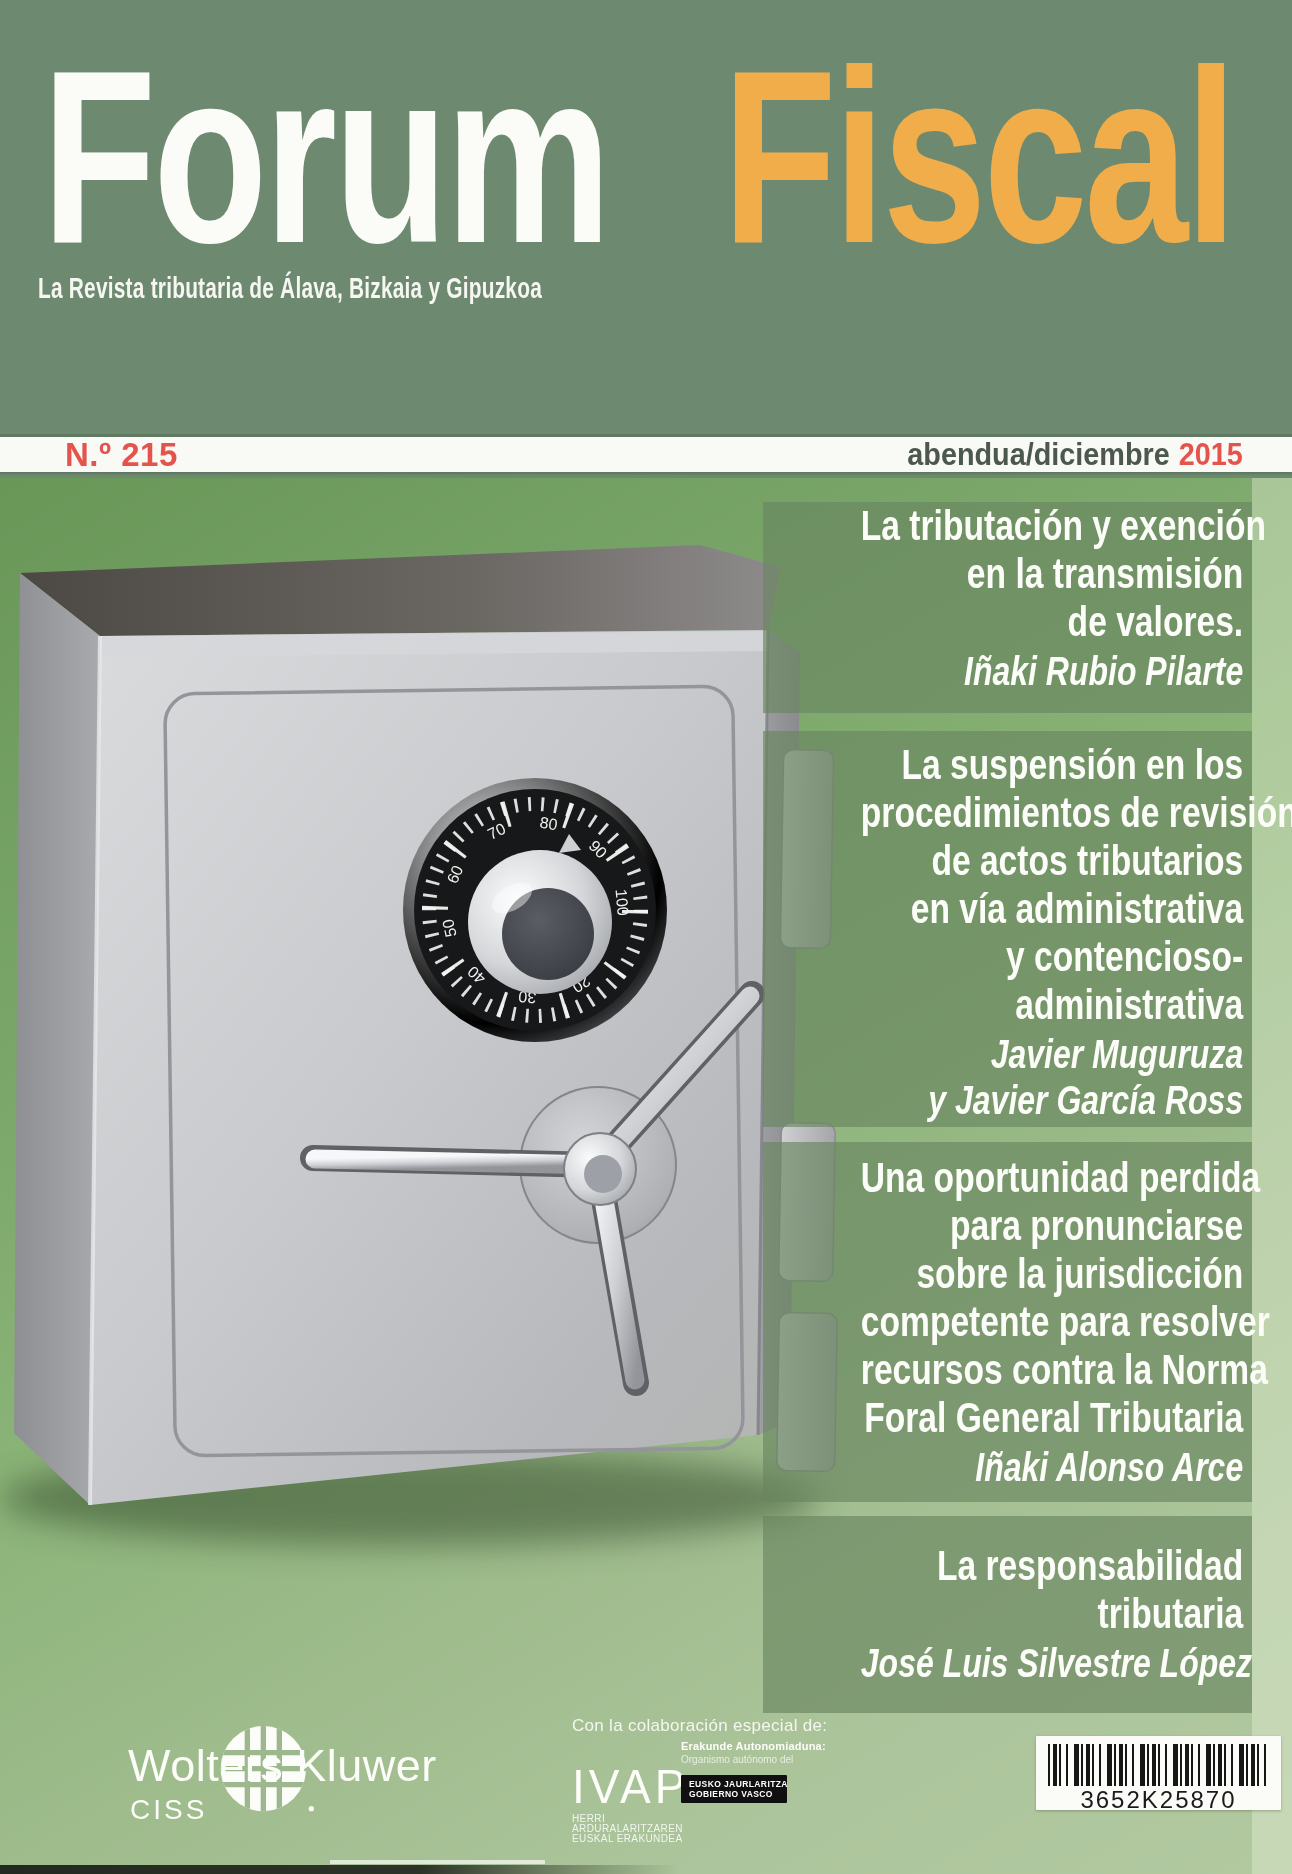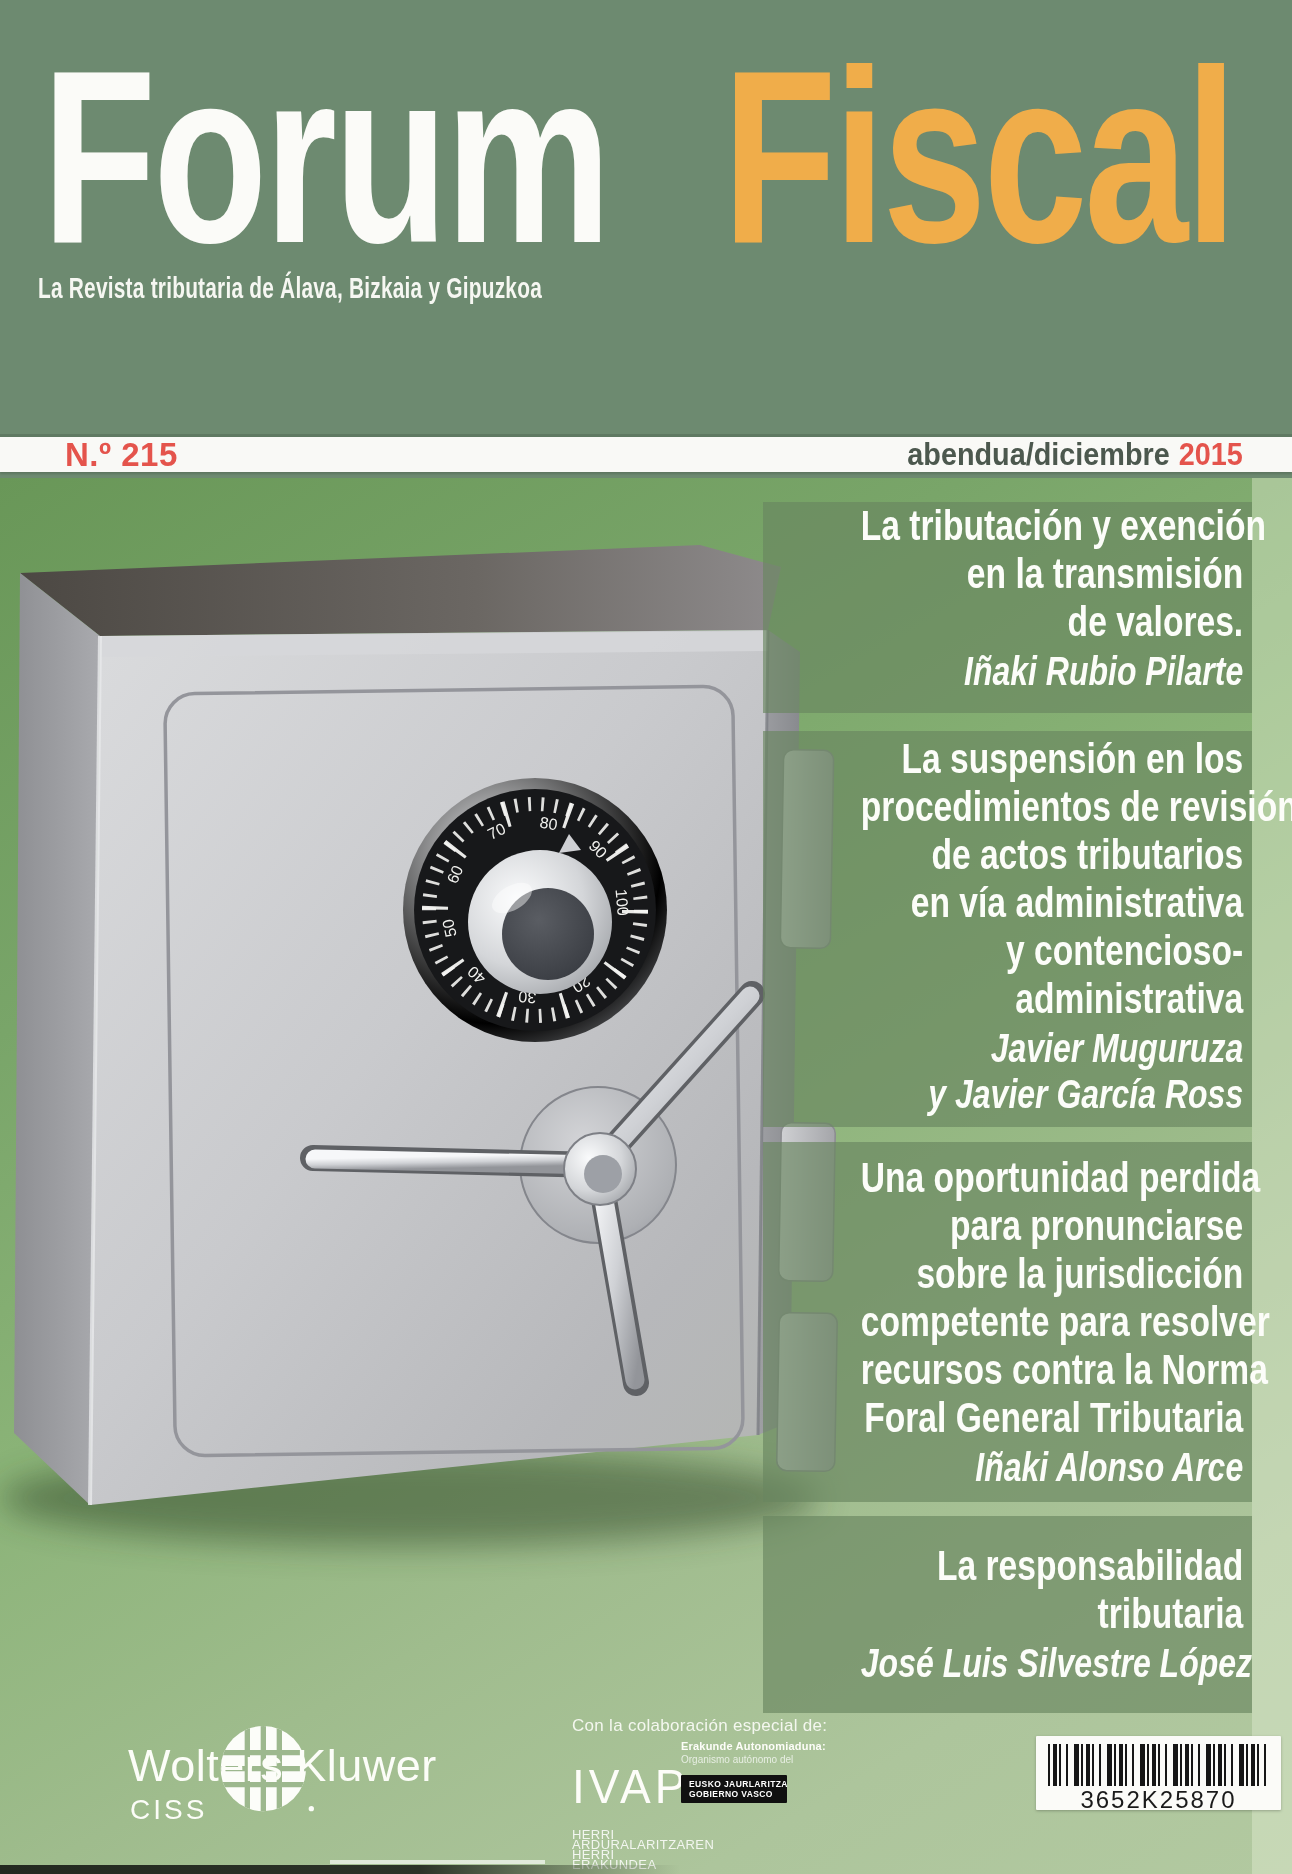--- a/index.html
+++ b/index.html
@@ -45,31 +45,31 @@
   
   .article-box{
     position:absolute;left:763px;width:489px;background:rgba(104,134,95,.66);
     box-sizing:border-box;color:#fcfdf9;text-align:right;
   }
   .article-text{transform:scaleX(.8);transform-origin:100% 0;padding-right:11px;}
   .t-line{display:block;font-weight:bold;font-size:42px;line-height:48px;white-space:nowrap;}
   .a-line{display:block;font-weight:bold;font-style:italic;font-size:40px;line-height:46px;white-space:nowrap;}
   .article-author{margin-top:2px;}
   .box1{top:24px;height:211px;}
-  .box2{top:253px;height:396px;padding-top:4px;}
+  .box2{top:253px;height:396px;padding-top:10px;}
   .box3{top:664px;height:360px;padding-top:12px;}
   .box4{top:1038px;height:197px;padding-top:26px;}
   
   .wk-logo{position:absolute;left:46px;top:1238px;width:480px;height:120px;}
   .wk-name{position:absolute;left:128px;top:1262px;font-size:45px;color:#fcfdf8;letter-spacing:.5px;}
   .wk-ciss{position:absolute;left:130px;top:1316px;font-size:28px;color:#fcfdf8;letter-spacing:3px;}
   .collab{position:absolute;left:572px;top:1238px;font-size:17px;color:#f4f7ef;letter-spacing:.3px;}
   .ivap{position:absolute;left:572px;top:1284px;width:120px;color:#fdfdf9;}
   .ivap-acronym{font-size:46px;letter-spacing:4px;line-height:46px;transform:scaleY(1.05);transform-origin:0 0;}
-  .ivap-sub{font-size:13px;letter-spacing:.4px;line-height:10px;margin-top:22px;color:rgba(255,255,255,.85);}
+  .ivap-sub{font-size:10px;letter-spacing:.4px;line-height:10px;margin-top:6px;color:rgba(255,255,255,.85);}
   .auto-note{position:absolute;left:681px;top:1262px;color:#fdfdf9;}
   .auto-l1{font-size:11px;font-weight:bold;letter-spacing:.2px;}
   .auto-l2{font-size:10px;color:rgba(255,255,255,.72);margin-top:2px;}
   .gov-box{
     position:absolute;left:681px;top:1297px;width:106px;height:28px;background:#101010;
     display:flex;align-items:center;gap:4px;padding:12px 4px;box-sizing:border-box;border-radius:1px;
   }
   .gov-text{color:#fff;font-size:8.5px;font-weight:bold;letter-spacing:.4px;line-height:10px;white-space:nowrap;}
   .barcode{
     position:absolute;left:1012px;top:1258px;width:245px;height:74px;background:#fbfbf8;
@@ -310,21 +310,21 @@
       </g>
     </svg>
     <span class="wk-name">Wolters Kluwer</span>
     <span class="wk-ciss">CISS</span>
 
     <span class="collab">Con la colaboración especial de:</span>
     <div class="ivap">
       <div class="ivap-acronym">IVAP</div>
       <div class="ivap-sub">
         <div>HERRI ARDURALARITZAREN</div>
-        <div>HERRI ERAKUNDEA</div>
+        <div>EUSKAL ERAKUNDEA</div>
       </div>
     </div>
     <div class="auto-note">
       <div class="auto-l1">Erakunde Autonomiaduna:</div>
       <div class="auto-l2">Organismo autónomo del</div>
     </div>
     <div class="gov-box">
       <svg width="22" height="22" viewBox="0 0 22 22">
         <ellipse cx="11" cy="11" rx="10" ry="9.5" fill="none" stroke="#ffffff" stroke-width="1.2"></ellipse>
         <circle cx="11" cy="9" r="4.5" fill="#ffffff" opacity=".85"></circle>

